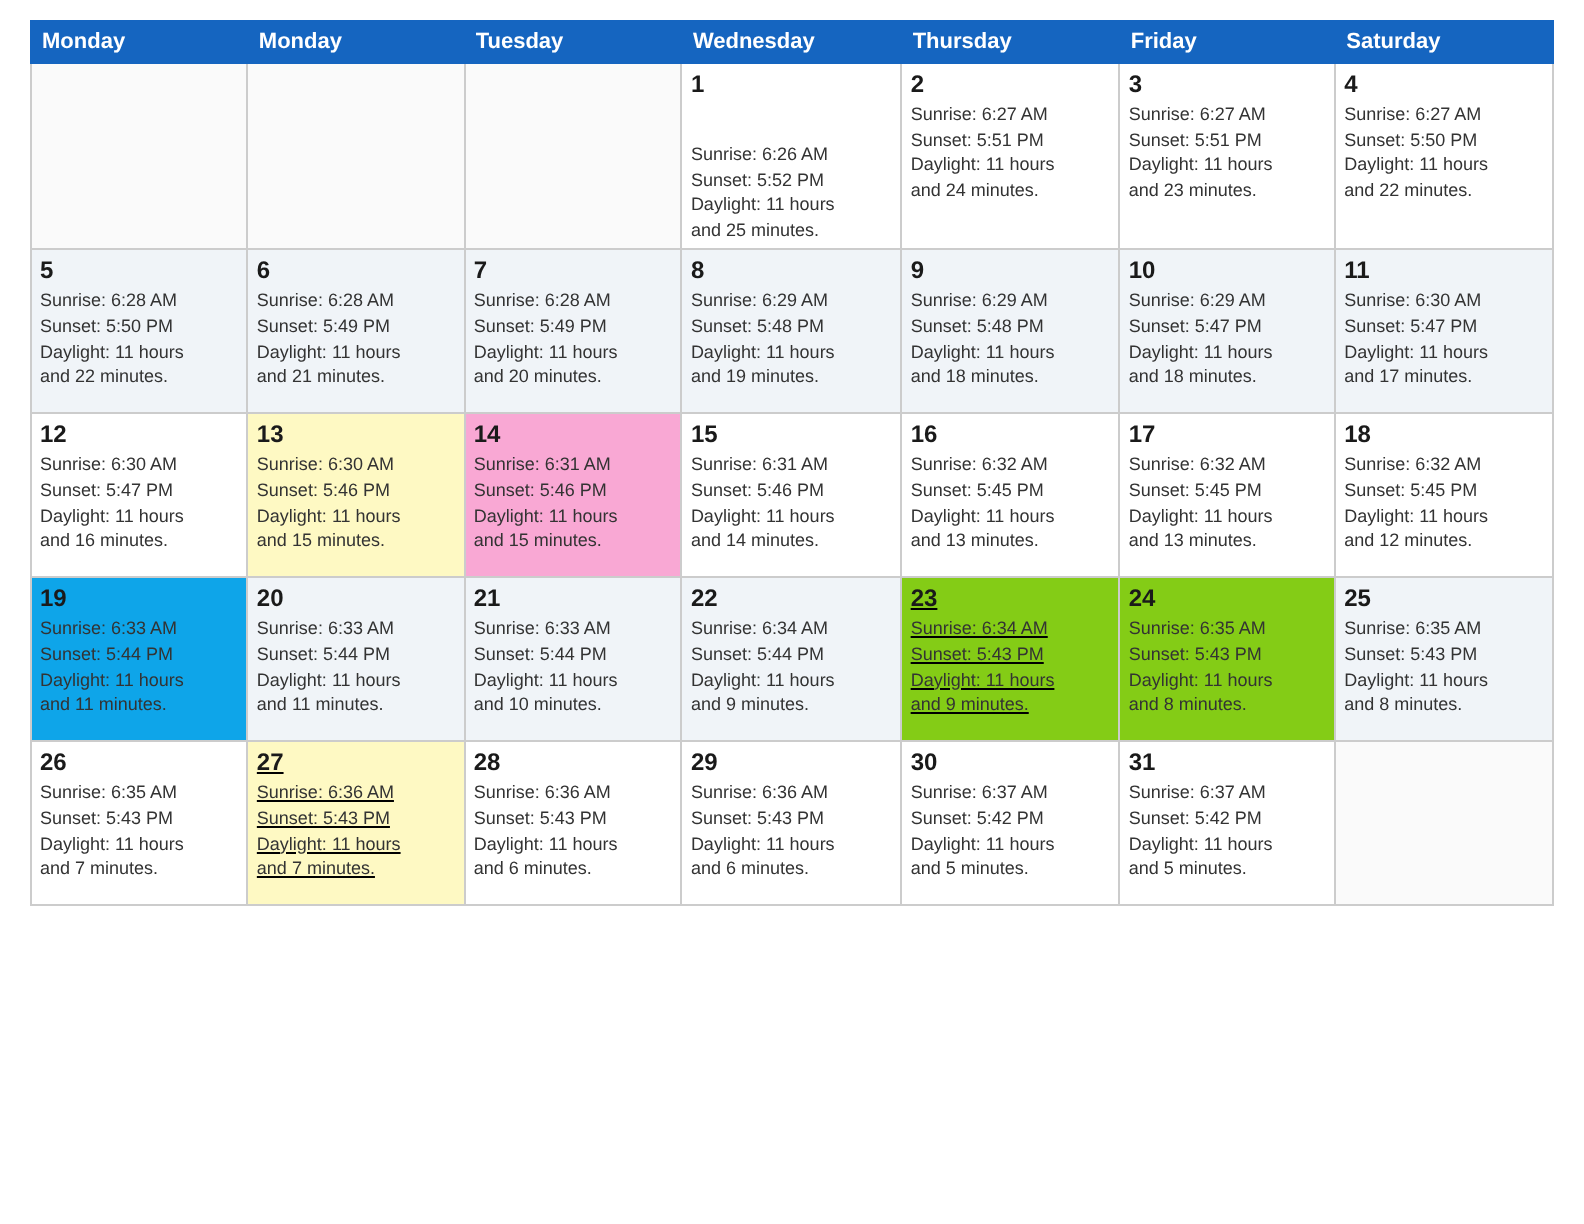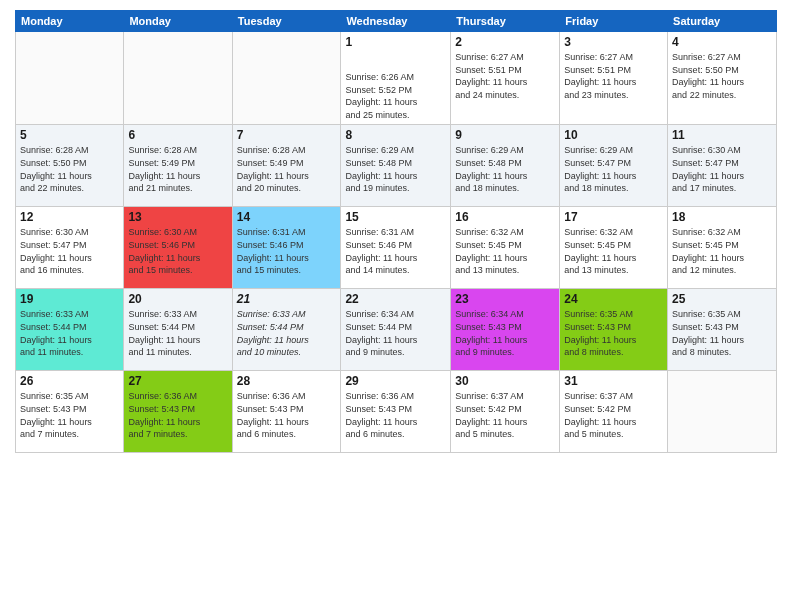--- a/index.html
+++ b/index.html
@@ -191,28 +191,28 @@
           </td>
         </tr>
         <tr style="background-color: rgb(255, 255, 255);">
           <td style="background-color: rgb(255, 255, 255);">
             <span class="day-number">12</span>
             <div class="day-info" style="white-space: pre-line;">Sunrise: 6:30 AM
 Sunset: 5:47 PM
 Daylight: 11 hours
 and 16 minutes.</div>
           </td>
-          <td style="background-color: #ef4444;">
+          <td style="background-color: #fef9c3;">
             <span class="day-number">13</span>
             <div class="day-info" style="white-space: pre-line;">Sunrise: 6:30 AM
 Sunset: 5:46 PM
 Daylight: 11 hours
 and 15 minutes.</div>
           </td>
-          <td style="background-color: #7dd3fc;">
+          <td style="background-color: #f9a8d4;">
             <span class="day-number">14</span>
             <div class="day-info" style="white-space: pre-line;">Sunrise: 6:31 AM
 Sunset: 5:46 PM
 Daylight: 11 hours
 and 15 minutes.</div>
           </td>
           <td style="background-color: rgb(255, 255, 255);">
             <span class="day-number">15</span>
             <div class="day-info" style="white-space: pre-line;">Sunrise: 6:31 AM
 Sunset: 5:46 PM
@@ -235,49 +235,49 @@
           </td>
           <td style="background-color: rgb(255, 255, 255);">
             <span class="day-number">18</span>
             <div class="day-info" style="white-space: pre-line;">Sunrise: 6:32 AM
 Sunset: 5:45 PM
 Daylight: 11 hours
 and 12 minutes.</div>
           </td>
         </tr>
         <tr style="background-color: rgb(240, 244, 248);">
-          <td style="background-color: #5eead4;">
+          <td style="background-color: #0ea5e9;">
             <span class="day-number">19</span>
             <div class="day-info" style="white-space: pre-line;">Sunrise: 6:33 AM
 Sunset: 5:44 PM
 Daylight: 11 hours
 and 11 minutes.</div>
           </td>
           <td style="background-color: rgb(240, 244, 248);">
             <span class="day-number">20</span>
             <div class="day-info" style="white-space: pre-line;">Sunrise: 6:33 AM
 Sunset: 5:44 PM
 Daylight: 11 hours
 and 11 minutes.</div>
           </td>
-          <td style="background-color: rgb(240, 244, 248); font-style: italic;">
+          <td style="background-color: rgb(240, 244, 248);">
             <span class="day-number">21</span>
             <div class="day-info" style="white-space: pre-line;">Sunrise: 6:33 AM
 Sunset: 5:44 PM
 Daylight: 11 hours
 and 10 minutes.</div>
           </td>
           <td style="background-color: rgb(240, 244, 248);">
             <span class="day-number">22</span>
             <div class="day-info" style="white-space: pre-line;">Sunrise: 6:34 AM
 Sunset: 5:44 PM
 Daylight: 11 hours
 and 9 minutes.</div>
           </td>
-          <td style="background-color: #d946ef;">
+          <td style="background-color: #84cc16; text-decoration: underline;">
             <span class="day-number">23</span>
             <div class="day-info" style="white-space: pre-line;">Sunrise: 6:34 AM
 Sunset: 5:43 PM
 Daylight: 11 hours
 and 9 minutes.</div>
           </td>
           <td style="background-color: #84cc16;">
             <span class="day-number">24</span>
             <div class="day-info" style="white-space: pre-line;">Sunrise: 6:35 AM
 Sunset: 5:43 PM
@@ -293,21 +293,21 @@
           </td>
         </tr>
         <tr style="background-color: rgb(255, 255, 255);">
           <td style="background-color: rgb(255, 255, 255);">
             <span class="day-number">26</span>
             <div class="day-info" style="white-space: pre-line;">Sunrise: 6:35 AM
 Sunset: 5:43 PM
 Daylight: 11 hours
 and 7 minutes.</div>
           </td>
-          <td style="background-color: #84cc16;">
+          <td style="background-color: #fef9c3; text-decoration: underline;">
             <span class="day-number">27</span>
             <div class="day-info" style="white-space: pre-line;">Sunrise: 6:36 AM
 Sunset: 5:43 PM
 Daylight: 11 hours
 and 7 minutes.</div>
           </td>
           <td style="background-color: rgb(255, 255, 255);">
             <span class="day-number">28</span>
             <div class="day-info" style="white-space: pre-line;">Sunrise: 6:36 AM
 Sunset: 5:43 PM

